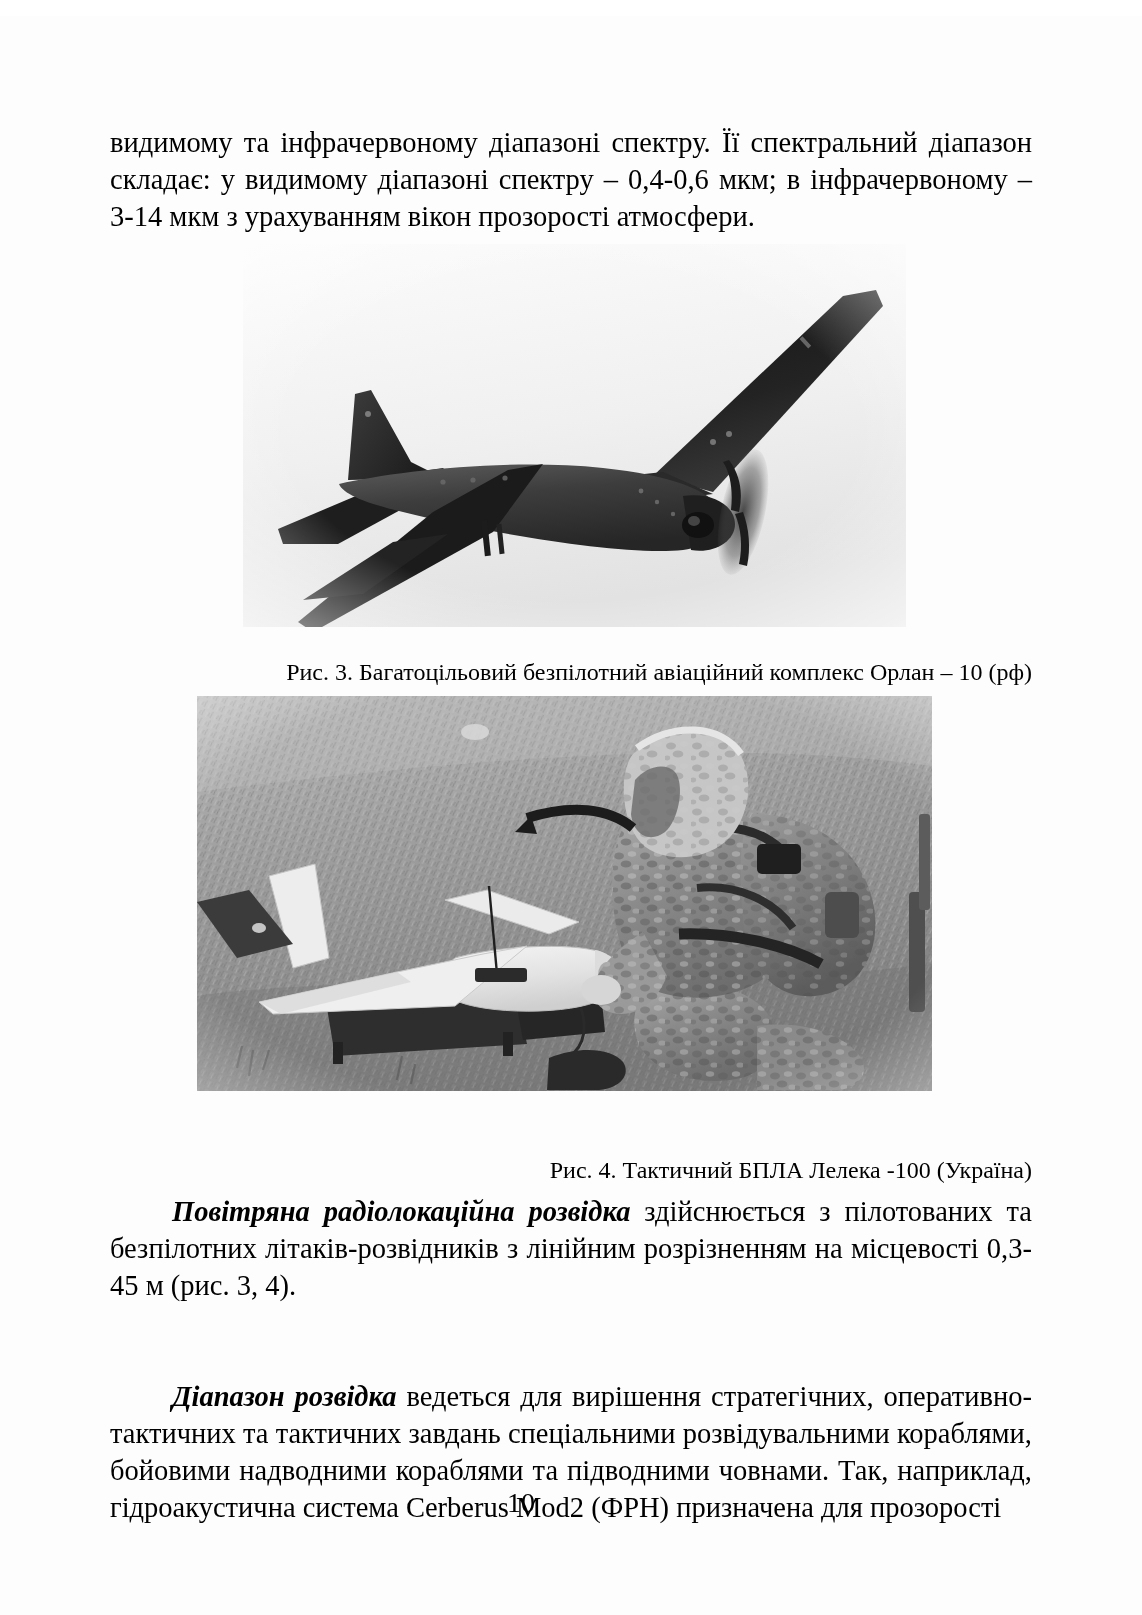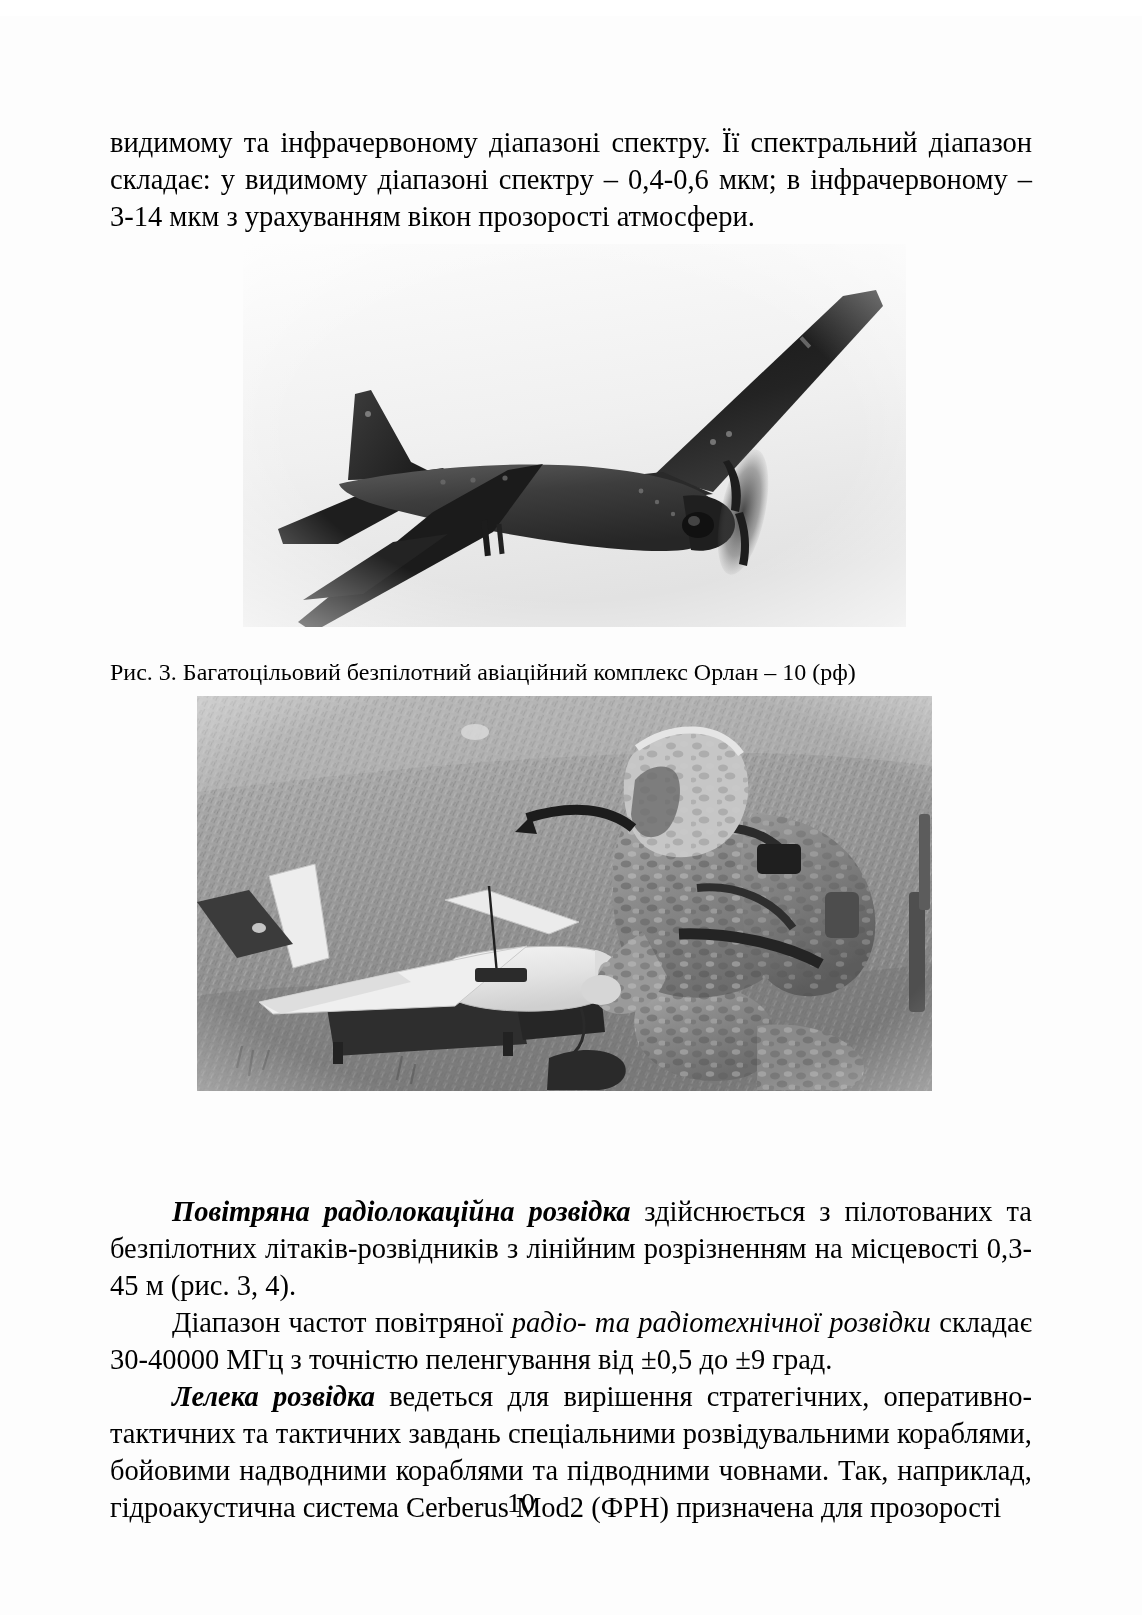--- a/index.html
+++ b/index.html
@@ -32,21 +32,21 @@
   .para.indent { text-indent: 62px; }
   .para .it { font-style: italic; }
   .para .bi { font-style: italic; font-weight: bold; font-family: Liberation Serif, serif; }
 
   #top-para { position: absolute; left: 110px; top: 108px; width: 922px; }
 
   
   .figure { position: absolute; }
   .fig-caption {
     position: absolute;
-    text-align: left;
+    text-align: right;
     font-size: 24px;
     line-height: 30px;
     white-space: nowrap;
   }
 
   
   #fig1-img {
     left: 243px; top: 228px;
     width: 663px; height: 383px;
   }
@@ -322,22 +322,22 @@
       <path d="M 440 52 C 476 26, 524 28, 544 58" stroke="#e5e5e5" stroke-width="7" fill="none"></path>
 
       <path d="M 330 122 C 374 108, 412 112, 436 132" stroke="#1c1c1c" stroke-width="10" fill="none"></path>
       <path d="M 334 120 L 318 136 L 340 138 Z" fill="#1c1c1c"></path>
 
       <path d="M 40 372 l5 -22 M 52 380 l4 -26 M 66 374 l6 -20" stroke="#5e5e5e" stroke-width="2.2" fill="none" opacity="0.7"></path>
       <path d="M 200 384 l5 -24 M 214 388 l4 -20" stroke="#595959" stroke-width="2.2" fill="none" opacity="0.65"></path>
     </svg>
   </div>
 
+  <div class="fig-caption" id="fig2-caption">Рис. 4. Тактичний БПЛА Лелека -100 (Україна)</div>
 
   <p class="para indent" id="body-para-1"><span class="bi">Повітряна радіолокаційна розвідка</span><span> здійснюється з пілотованих та безпілотних літаків-розвідників з лінійним розрізненням на місцевості  0,3-45 м (рис. 3, 4).</span></p>
 
-  <p class="para indent" id="body-para-2"><span>Діапазон частот повітряної </span><span class="it">радіо- та радіотехнічної розвідки</span><span> складає 30-40000 МГц з точністю пеленгування від ±0,5 до ±9 град.</span></p>
-
-  <p class="para indent" id="body-para-3"><span class="bi">Лелека розвідка</span><span> ведеться для вирішення стратегічних, оперативно-тактичних та тактичних завдань спеціальними розвідувальними кораблями, бойовими надводними кораблями та підводними човнами. Так, наприклад, гідроакустична система Cerberus Mod2 (ФРН) призначена для прозорості</span></p>
+
+  <p class="para indent" id="body-para-3"><span class="bi">Діапазон розвідка</span><span> ведеться для вирішення стратегічних, оперативно-тактичних та тактичних завдань спеціальними розвідувальними кораблями, бойовими надводними кораблями та підводними човнами. Так, наприклад, гідроакустична система Cerberus Mod2 (ФРН) призначена для прозорості</span></p>
 
   <div id="page-number">10</div>
 
 </div>
 
 </body></html>

